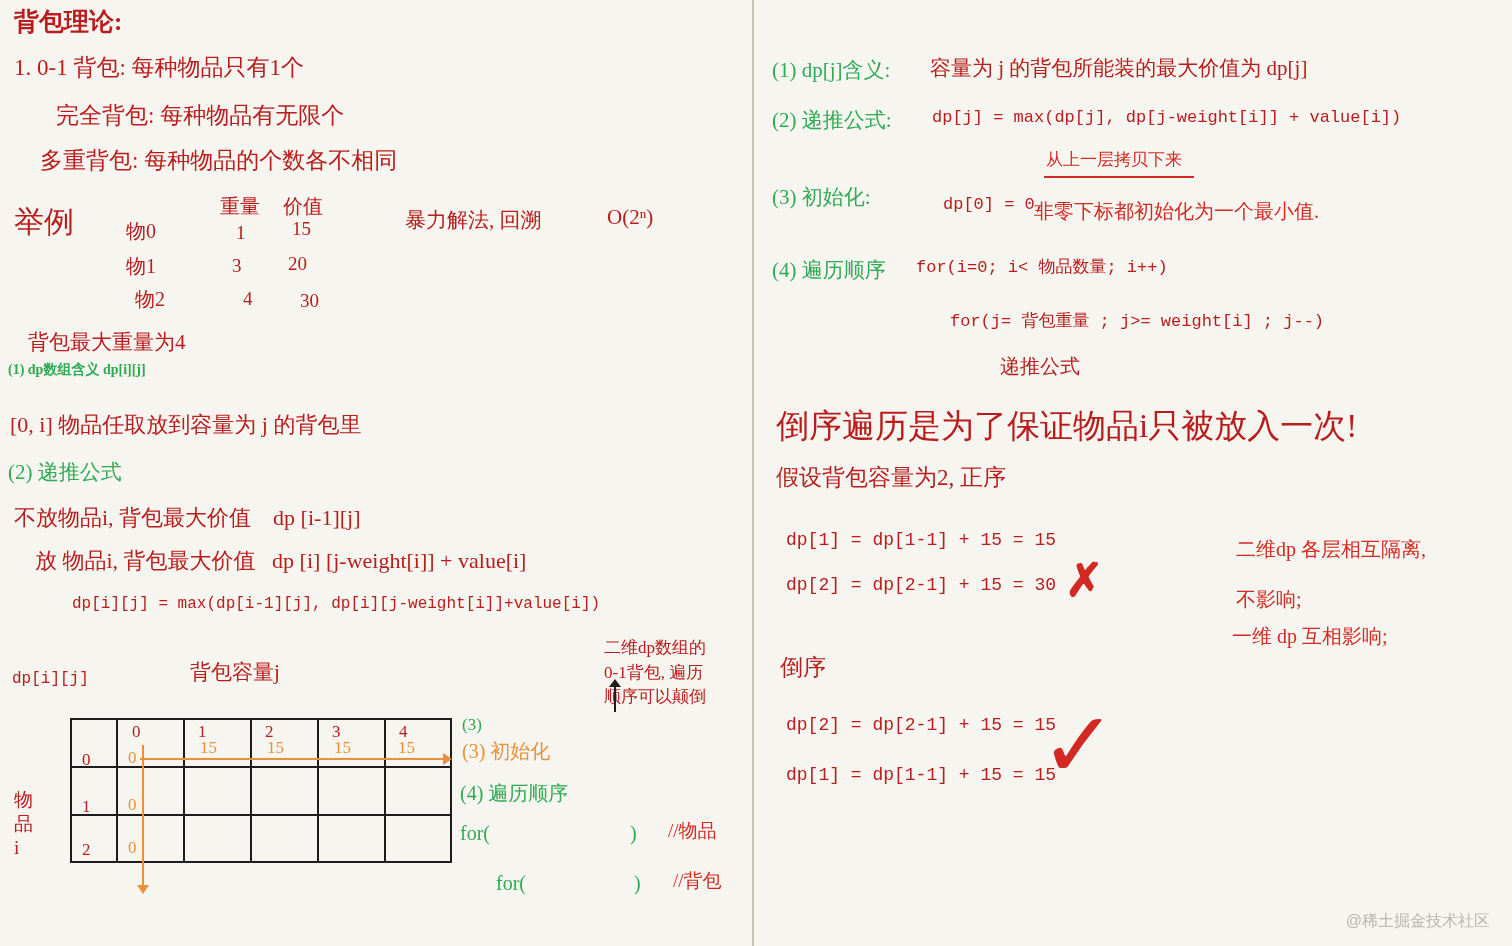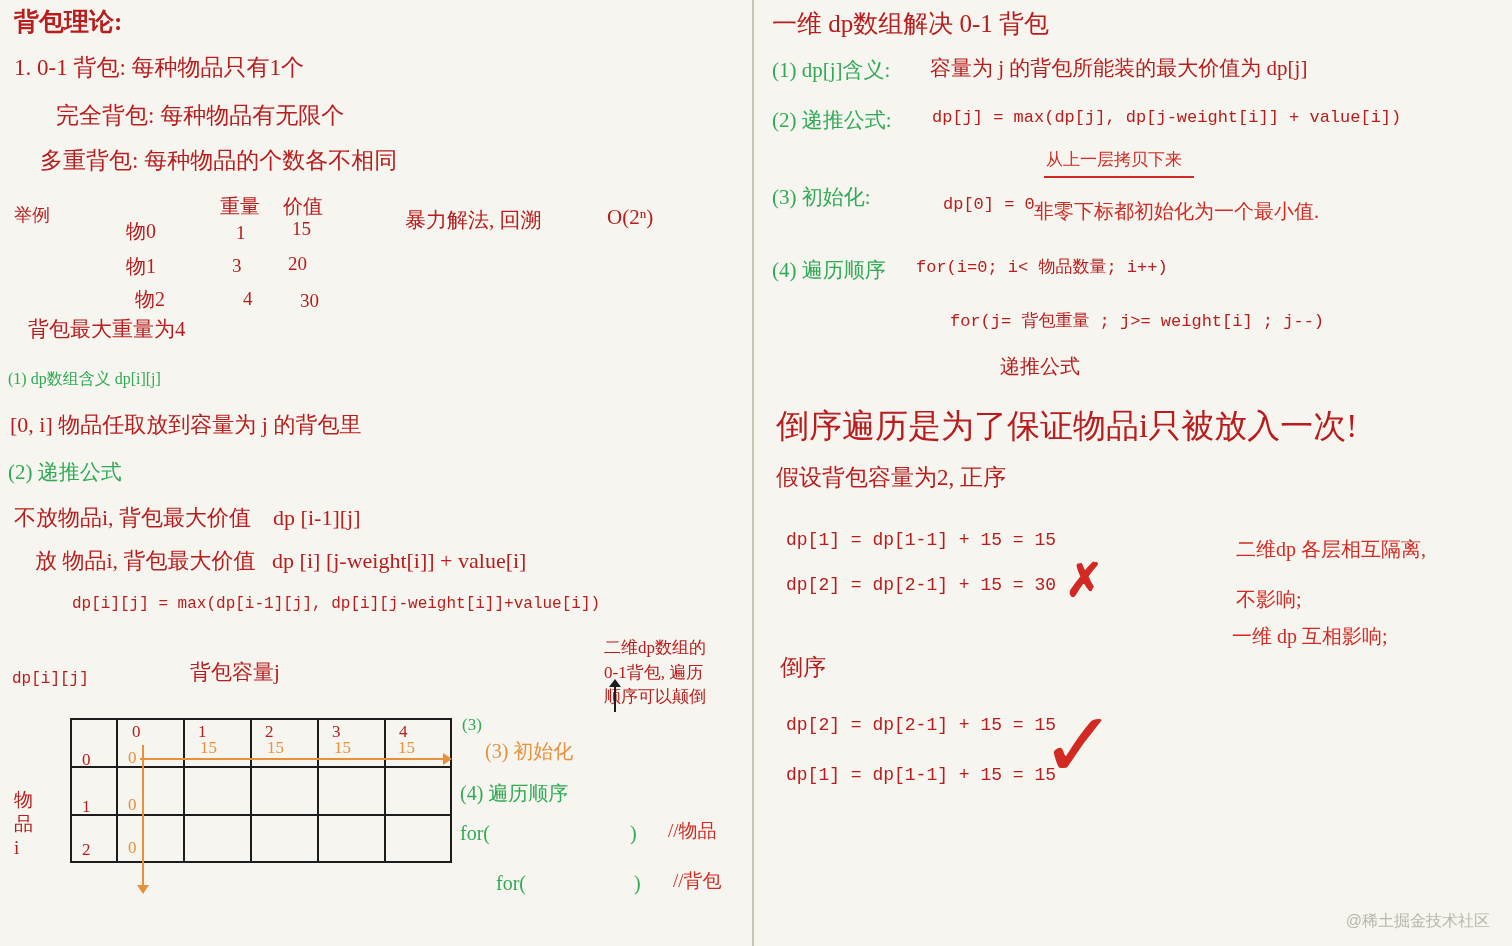--- a/index.html
+++ b/index.html
@@ -144,42 +144,42 @@
 <div id="page">
 
   <div class="divider"></div>
 
   <div class="t black" style="left:14px; top:8px; font-size:25px; font-weight:bold;">背包理论:</div>
 
   <div class="t black" style="left:14px; top:55px; font-size:23px;">1. 0-1 背包: 每种物品只有1个</div>
   <div class="t black" style="left:56px; top:103px; font-size:23px;">完全背包: 每种物品有无限个</div>
   <div class="t black" style="left:40px; top:148px; font-size:23px;">多重背包: 每种物品的个数各不相同</div>
 
-  <div class="t black" style="left:14px; top:205px; font-size:18px;">举例</div>
+  <div class="t black" style="left:14px; top:205px; font-size:30px;">举例</div>
   <div class="t black" style="left:220px; top:195px; font-size:20px;">重量</div>
   <div class="t black" style="left:283px; top:195px; font-size:20px;">价值</div>
 
   <div class="t black" style="left:126px; top:220px; font-size:20px;">物0</div>
   <div class="t black" style="left:236px; top:222px; font-size:19px;">1</div>
   <div class="t black" style="left:292px; top:218px; font-size:19px;">15</div>
 
   <div class="t black" style="left:126px; top:255px; font-size:20px;">物1</div>
   <div class="t black" style="left:232px; top:255px; font-size:19px;">3</div>
   <div class="t black" style="left:288px; top:253px; font-size:19px;">20</div>
 
   <div class="t black" style="left:135px; top:288px; font-size:20px;">物2</div>
   <div class="t black" style="left:243px; top:288px; font-size:19px;">4</div>
   <div class="t black" style="left:300px; top:290px; font-size:19px;">30</div>
 
-  <div class="t black" style="left:28px; top:317px; font-size:21px;">背包最大重量为4</div>
+  <div class="t black" style="left:28px; top:330px; font-size:21px;">背包最大重量为4</div>
 
   <div class="t black" style="left:405px; top:208px; font-size:21px;">暴力解法, 回溯</div>
   <div class="t black" style="left:607px; top:205px; font-size:21px;">O(2ⁿ)</div>
 
-  <div class="t green" style="left:8px; top:370px; font-size:16px;">(1) dp数组含义 dp[i][j]</div>
+  <div class="t green" style="left:8px; top:362px; font-size:14px;font-weight:bold;">(1) dp数组含义 dp[i][j]</div>
   <div class="t black" style="left:10px; top:412px; font-size:22px;">[0, i] 物品任取放到容量为 j 的背包里</div>
 
   <div class="t green" style="left:8px; top:460px; font-size:21px;">(2) 递推公式</div>
 
   <div class="t black" style="left:14px; top:505px; font-size:22px;">不放物品i, 背包最大价值    dp [i-1][j]</div>
   <div class="t black" style="left:35px; top:548px; font-size:22px;">放 物品i, 背包最大价值   dp [i] [j-weight[i]] + value[i]</div>
   <div class="t black mono" style="left:72px; top:595px; font-size:16px;">dp[i][j] = max(dp[i-1][j], dp[i][j-weight[i]]+value[i])</div>
 
   <div class="t black mono" style="left:12px; top:670px; font-size:16px;">dp[i][j]</div>
   <div class="t black" style="left:190px; top:660px; font-size:21px;">背包容量j</div>
@@ -214,37 +214,36 @@
   <div class="t orange cellnum" style="left:267px; top:738px;">15</div>
   <div class="t orange cellnum" style="left:334px; top:738px;">15</div>
   <div class="t orange cellnum" style="left:398px; top:738px;">15</div>
   <div class="t orange cellnum" style="left:128px; top:795px;">0</div>
   <div class="t orange cellnum" style="left:128px; top:838px;">0</div>
 
   <div class="arrow-h"></div>
   <div class="arrow-v"></div>
 
   <div class="t green" style="left:462px; top:715px; font-size:17px;">(3)</div>
-  <div class="t orange" style="left:485px; top:740px; font-size:20px;">(3) 初始化</div>
+  <div class="t orange" style="left:462px; top:740px; font-size:20px;">(3) 初始化</div>
   <div class="t green" style="left:460px; top:782px; font-size:20px;">(4) 遍历顺序</div>
 
   <div class="t green" style="left:460px; top:822px; font-size:20px;">for(</div>
   <div class="t green" style="left:630px; top:822px; font-size:20px;">)</div>
   <div class="t red" style="left:668px; top:820px; font-size:19px;">//物品</div>
 
   <div class="t green" style="left:496px; top:872px; font-size:20px;">for(</div>
   <div class="t green" style="left:634px; top:872px; font-size:20px;">)</div>
   <div class="t red" style="left:673px; top:870px; font-size:19px;">//背包</div>
 
   <div class="t black" style="left:604px; top:636px; font-size:17px; line-height:1.45;">二维dp数组的
 0-1背包, 遍历
 顺序可以颠倒</div>
   <div class="up-arrow"></div>
 
-  <div class="t black" style="left:772px; top:10px; font-size:25px;">一维 dp数组解决 0-1 背包</div>
 
   <div class="t green" style="left:772px; top:58px; font-size:21px;">(1) dp[j]含义:</div>
   <div class="t black" style="left:930px; top:56px; font-size:21px;">容量为 j 的背包所能装的最大价值为 dp[j]</div>
 
   <div class="t green" style="left:772px; top:108px; font-size:21px;">(2) 递推公式:</div>
   <div class="t black mono" style="left:932px; top:108px; font-size:17px;">dp[j] = max(dp[j], dp[j-weight[i]] + value[i])</div>
   <div class="t red" style="left:1046px; top:150px; font-size:17px;">从上一层拷贝下来</div>
   <div class="underline-red" style="position:absolute; left:1044px; top:176px; width:150px; height:0;"></div>
 
   <div class="t green" style="left:772px; top:185px; font-size:21px;">(3) 初始化:</div>

